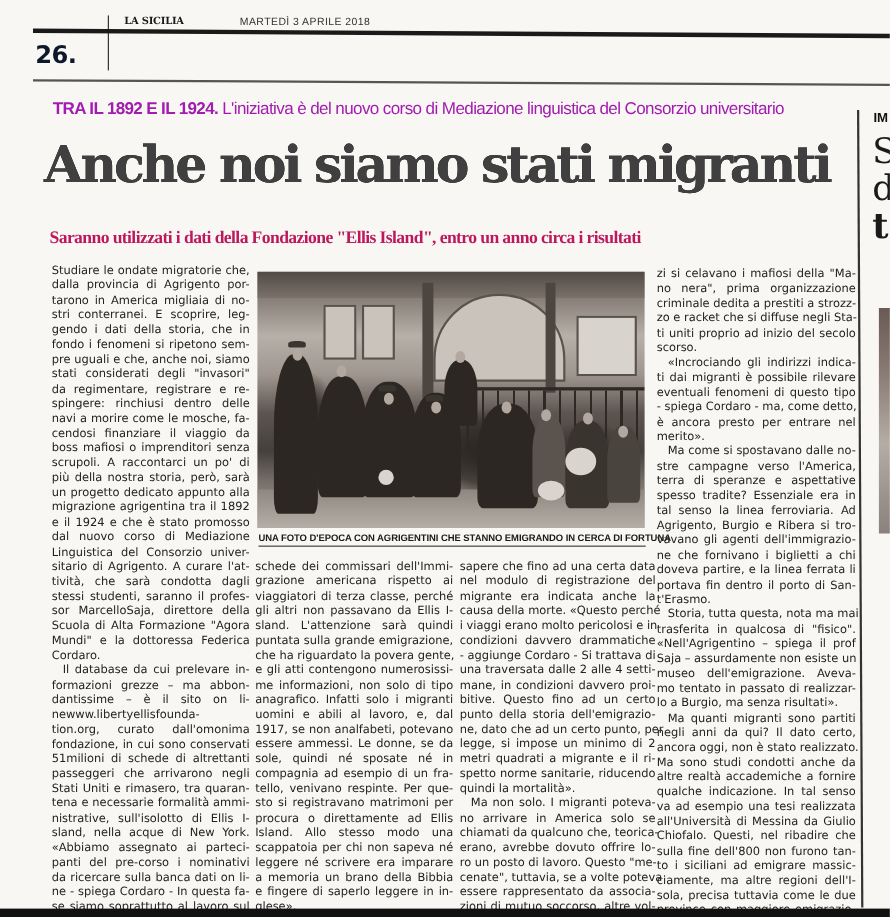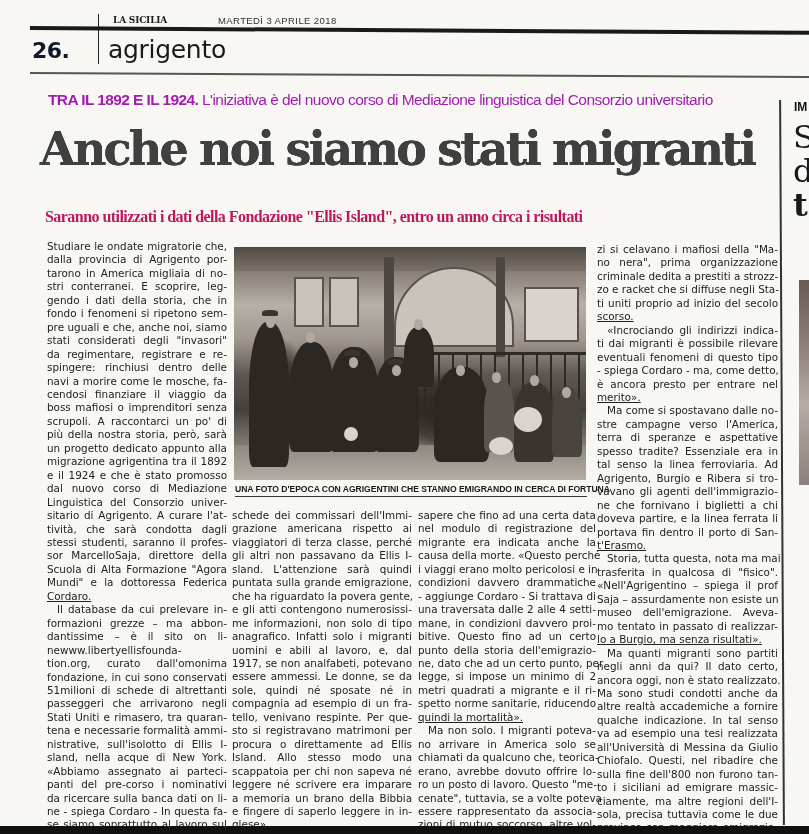--- a/index.html
+++ b/index.html
@@ -32,21 +32,21 @@
   .right-photo { position: absolute; left: 799px; top: 280px; width: 10px; height: 205px; background: linear-gradient(180deg,#6a5a55,#8b7c76 30%,#b5aca6 60%,#8a817c); }
 
   
   .col { position: absolute; font-family: "DejaVu Sans", sans-serif; font-size: 10.4px; line-height: 13.45px; color: #222; text-align: justify; hyphens: manual; }
   .col1 { left: 47px; top: 240px; width: 180px; }
   .col2 { left: 232px; top: 509px; width: 180px; }
   .col3 { left: 418px; top: 509px; width: 178px; }
   .col4 { left: 597px; top: 243px; width: 181px; }
 
   .col .bl { display: block; text-align: justify; text-align-last: justify; white-space: nowrap; overflow: visible; }
-  .col .bl.last { text-align-last: left; text-decoration: underline; }
+  .col .bl.last { text-align-last: left; }
 
   .byline { position: absolute; left: 634px; top: 802px; font-family: "Liberation Sans", sans-serif; font-weight: bold; font-size: 15px; letter-spacing: 0.3px; color: #111; margin-top: 36px; }
 
   
   .photo { position: absolute; left: 234px; top: 247px; width: 352px; height: 233px; overflow: hidden;
     background:
       radial-gradient(ellipse 30px 60px at 45px 150px, #2b2622 0%, rgba(40,35,30,0.7) 60%, transparent 100%),
       radial-gradient(ellipse 60px 45px at 130px 170px, #2f2925 0%, rgba(45,40,36,0.6) 70%, transparent 100%),
       radial-gradient(ellipse 55px 40px at 210px 165px, #2a2521 0%, rgba(40,35,32,0.6) 70%, transparent 100%),
       radial-gradient(ellipse 45px 40px at 300px 175px, #3a3430 0%, rgba(60,54,50,0.6) 70%, transparent 100%),
@@ -70,21 +70,20 @@
 </head>
 <body>
 
 <div class="page">
 
   <div class="mast-vline"></div>
   <div class="mast-paper">LA SICILIA</div>
   <div class="mast-date">MARTEDÌ 3 APRILE 2018</div>
   <div class="mast-rule"></div>
   <div class="page-num">26.</div>
-  <div class="section">agrigento</div>
   <div class="sub-rule"></div>
 
   <div class="kicker"><b>TRA IL 1892 E IL 1924.</b><span> L'iniziativa è del nuovo corso di Mediazione linguistica del Consorzio universitario</span></div>
 
   <h1 class="headline">Anche noi siamo stati migranti</h1>
   <h2 class="subhead">Saranno utilizzati i dati della Fondazione "Ellis Island", entro un anno circa i risultati</h2>
 
   <div class="right-vline"></div>
   <div class="right-kicker">IM</div>
   <div class="right-head">

